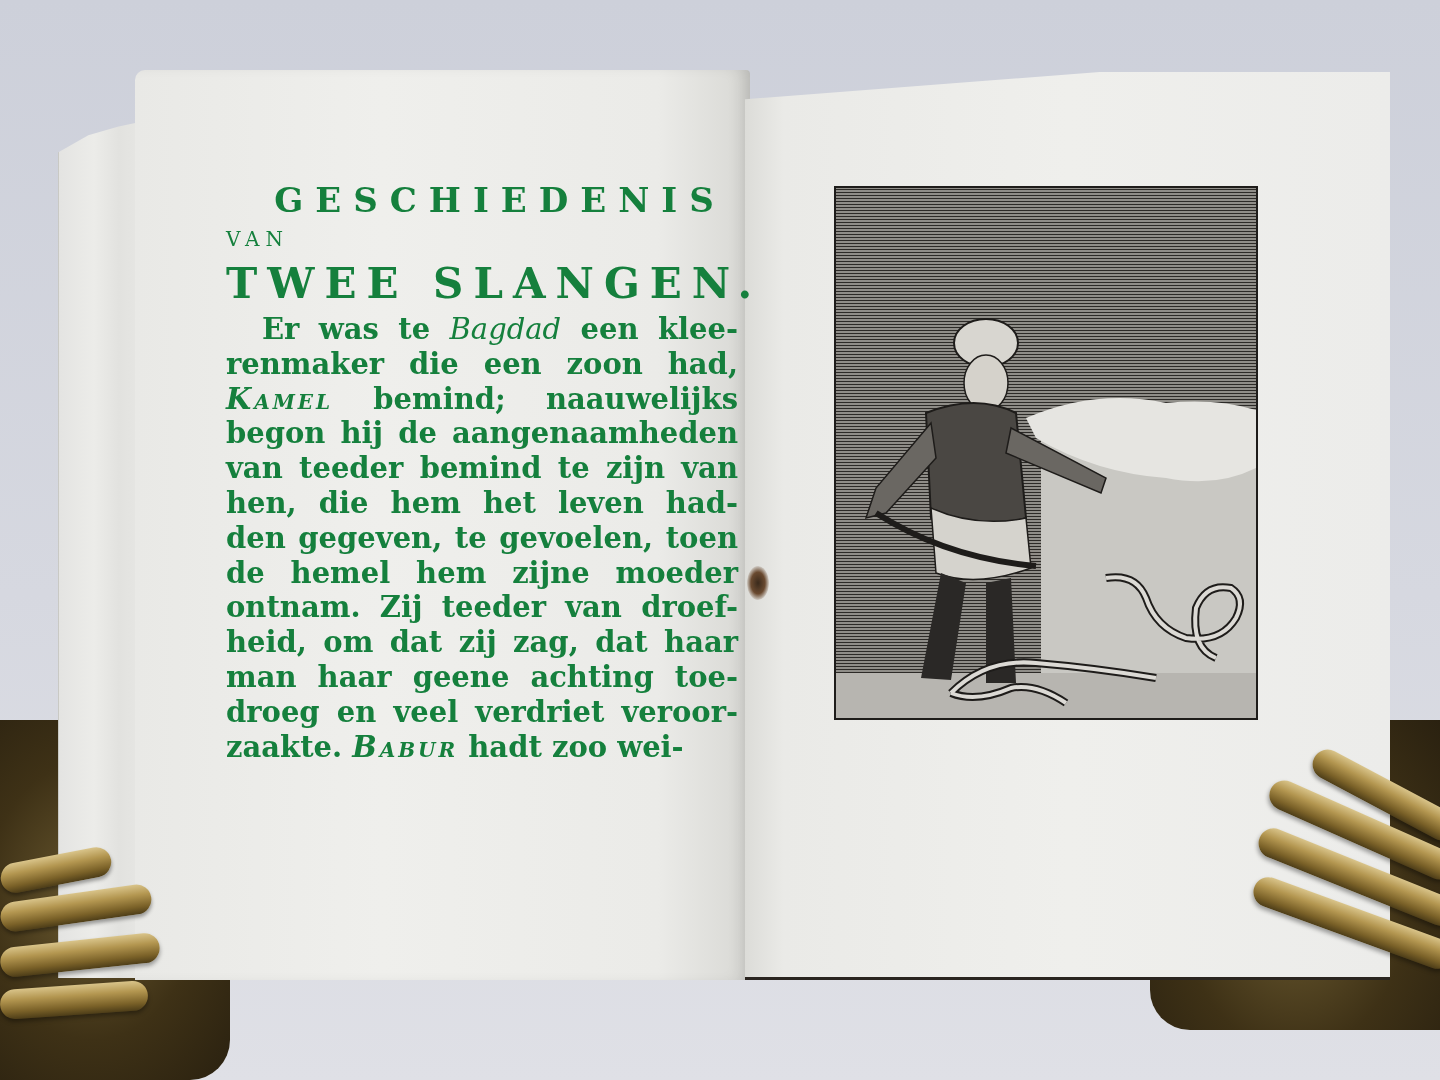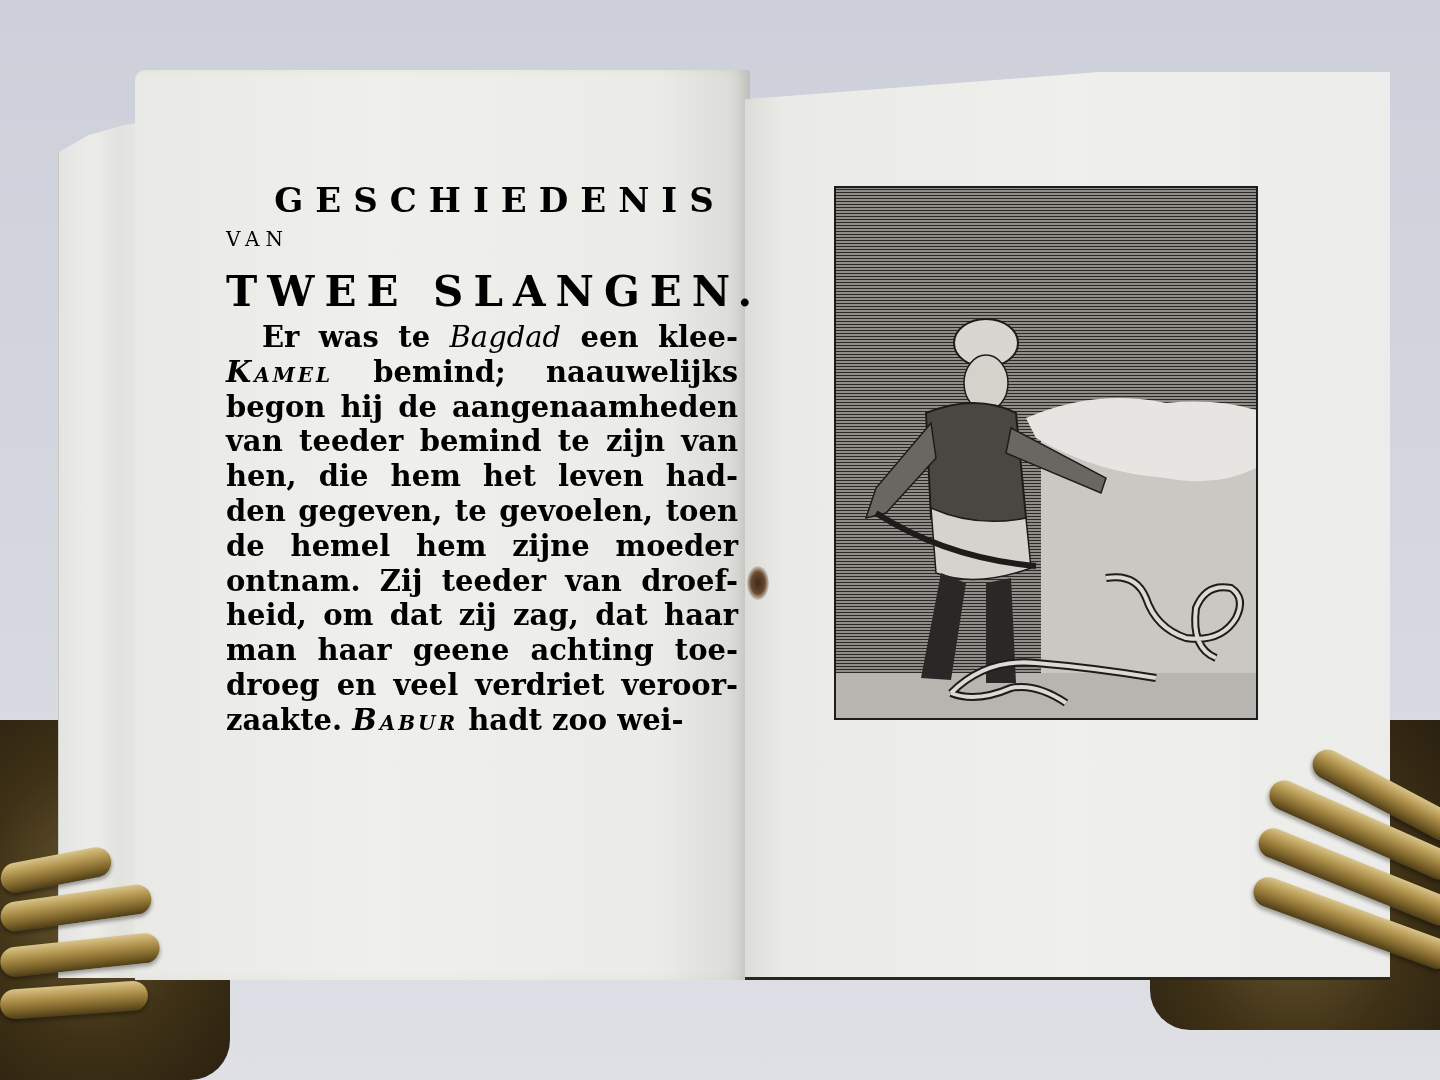--- a/index.html
+++ b/index.html
@@ -46,33 +46,33 @@
   }
   .stain {
     position:absolute; left:747px; top:566px; width:22px; height:34px;
     border-radius:50%;
     background: radial-gradient(ellipse, #3a2a1c 0%, #6a4a30 45%, rgba(120,90,60,0) 75%);
   }
 
   
   .text-block {
     position:absolute; left:226px; top:178px; width:530px;
-    color:#000000;
+    color:#15803d;
   }
   .title-1 {
     font-size:34px; letter-spacing:12px; font-weight:bold; text-align:center;
     margin:0; line-height:44px; padding-left:18px;
   }
   .title-2 {
     font-size:20px; letter-spacing:6px; font-weight:normal; text-align:left;
     margin:2px 0 0 0; line-height:30px;
   }
   .title-3 {
     font-size:42px; letter-spacing:10px; font-weight:bold;
-    margin:12px 0 0 0; line-height:52px; white-space:nowrap;
+    margin:4px 0 0 0; line-height:52px; white-space:nowrap;
   }
   .body-text { margin-top:2px; }
   .line {
     font-size:29px; line-height:34.8px; font-weight:bold;
     white-space:nowrap; text-align:justify; text-align-last:justify;
     width:512px;
   }
   .line.first { padding-left:36px; width:476px; }
   .line.last { text-align-last:left; }
   .sc { font-variant: small-caps; letter-spacing:3px;font-style:italic; }
@@ -109,20 +109,21 @@
   <div class="page-right"></div>
   <div class="stain"></div>
 
   <div class="text-block">
     <h1 class="title-1">GESCHIEDENIS</h1>
     <h2 class="title-2">VAN</h2>
     <h1 class="title-3">TWEE SLANGEN.</h1>
 
     <div class="body-text">
       <div class="line first"><span>Er was te </span><span class="it">Bagdad</span><span> een klee-</span></div>
+      <div class="line">renmaker die een zoon had,</div>
       <div class="line"><span class="sc">Kamel</span><span> bemind; naauwelijks</span></div>
       <div class="line">begon hij de aangenaamheden</div>
       <div class="line">van teeder bemind te zijn van</div>
       <div class="line">hen, die hem het leven had-</div>
       <div class="line">den gegeven, te gevoelen, toen</div>
       <div class="line">de hemel hem zijne moeder</div>
       <div class="line">ontnam. Zij teeder van droef-</div>
       <div class="line">heid, om dat zij zag, dat haar</div>
       <div class="line">man haar geene achting toe-</div>
       <div class="line">droeg en veel verdriet veroor-</div>

